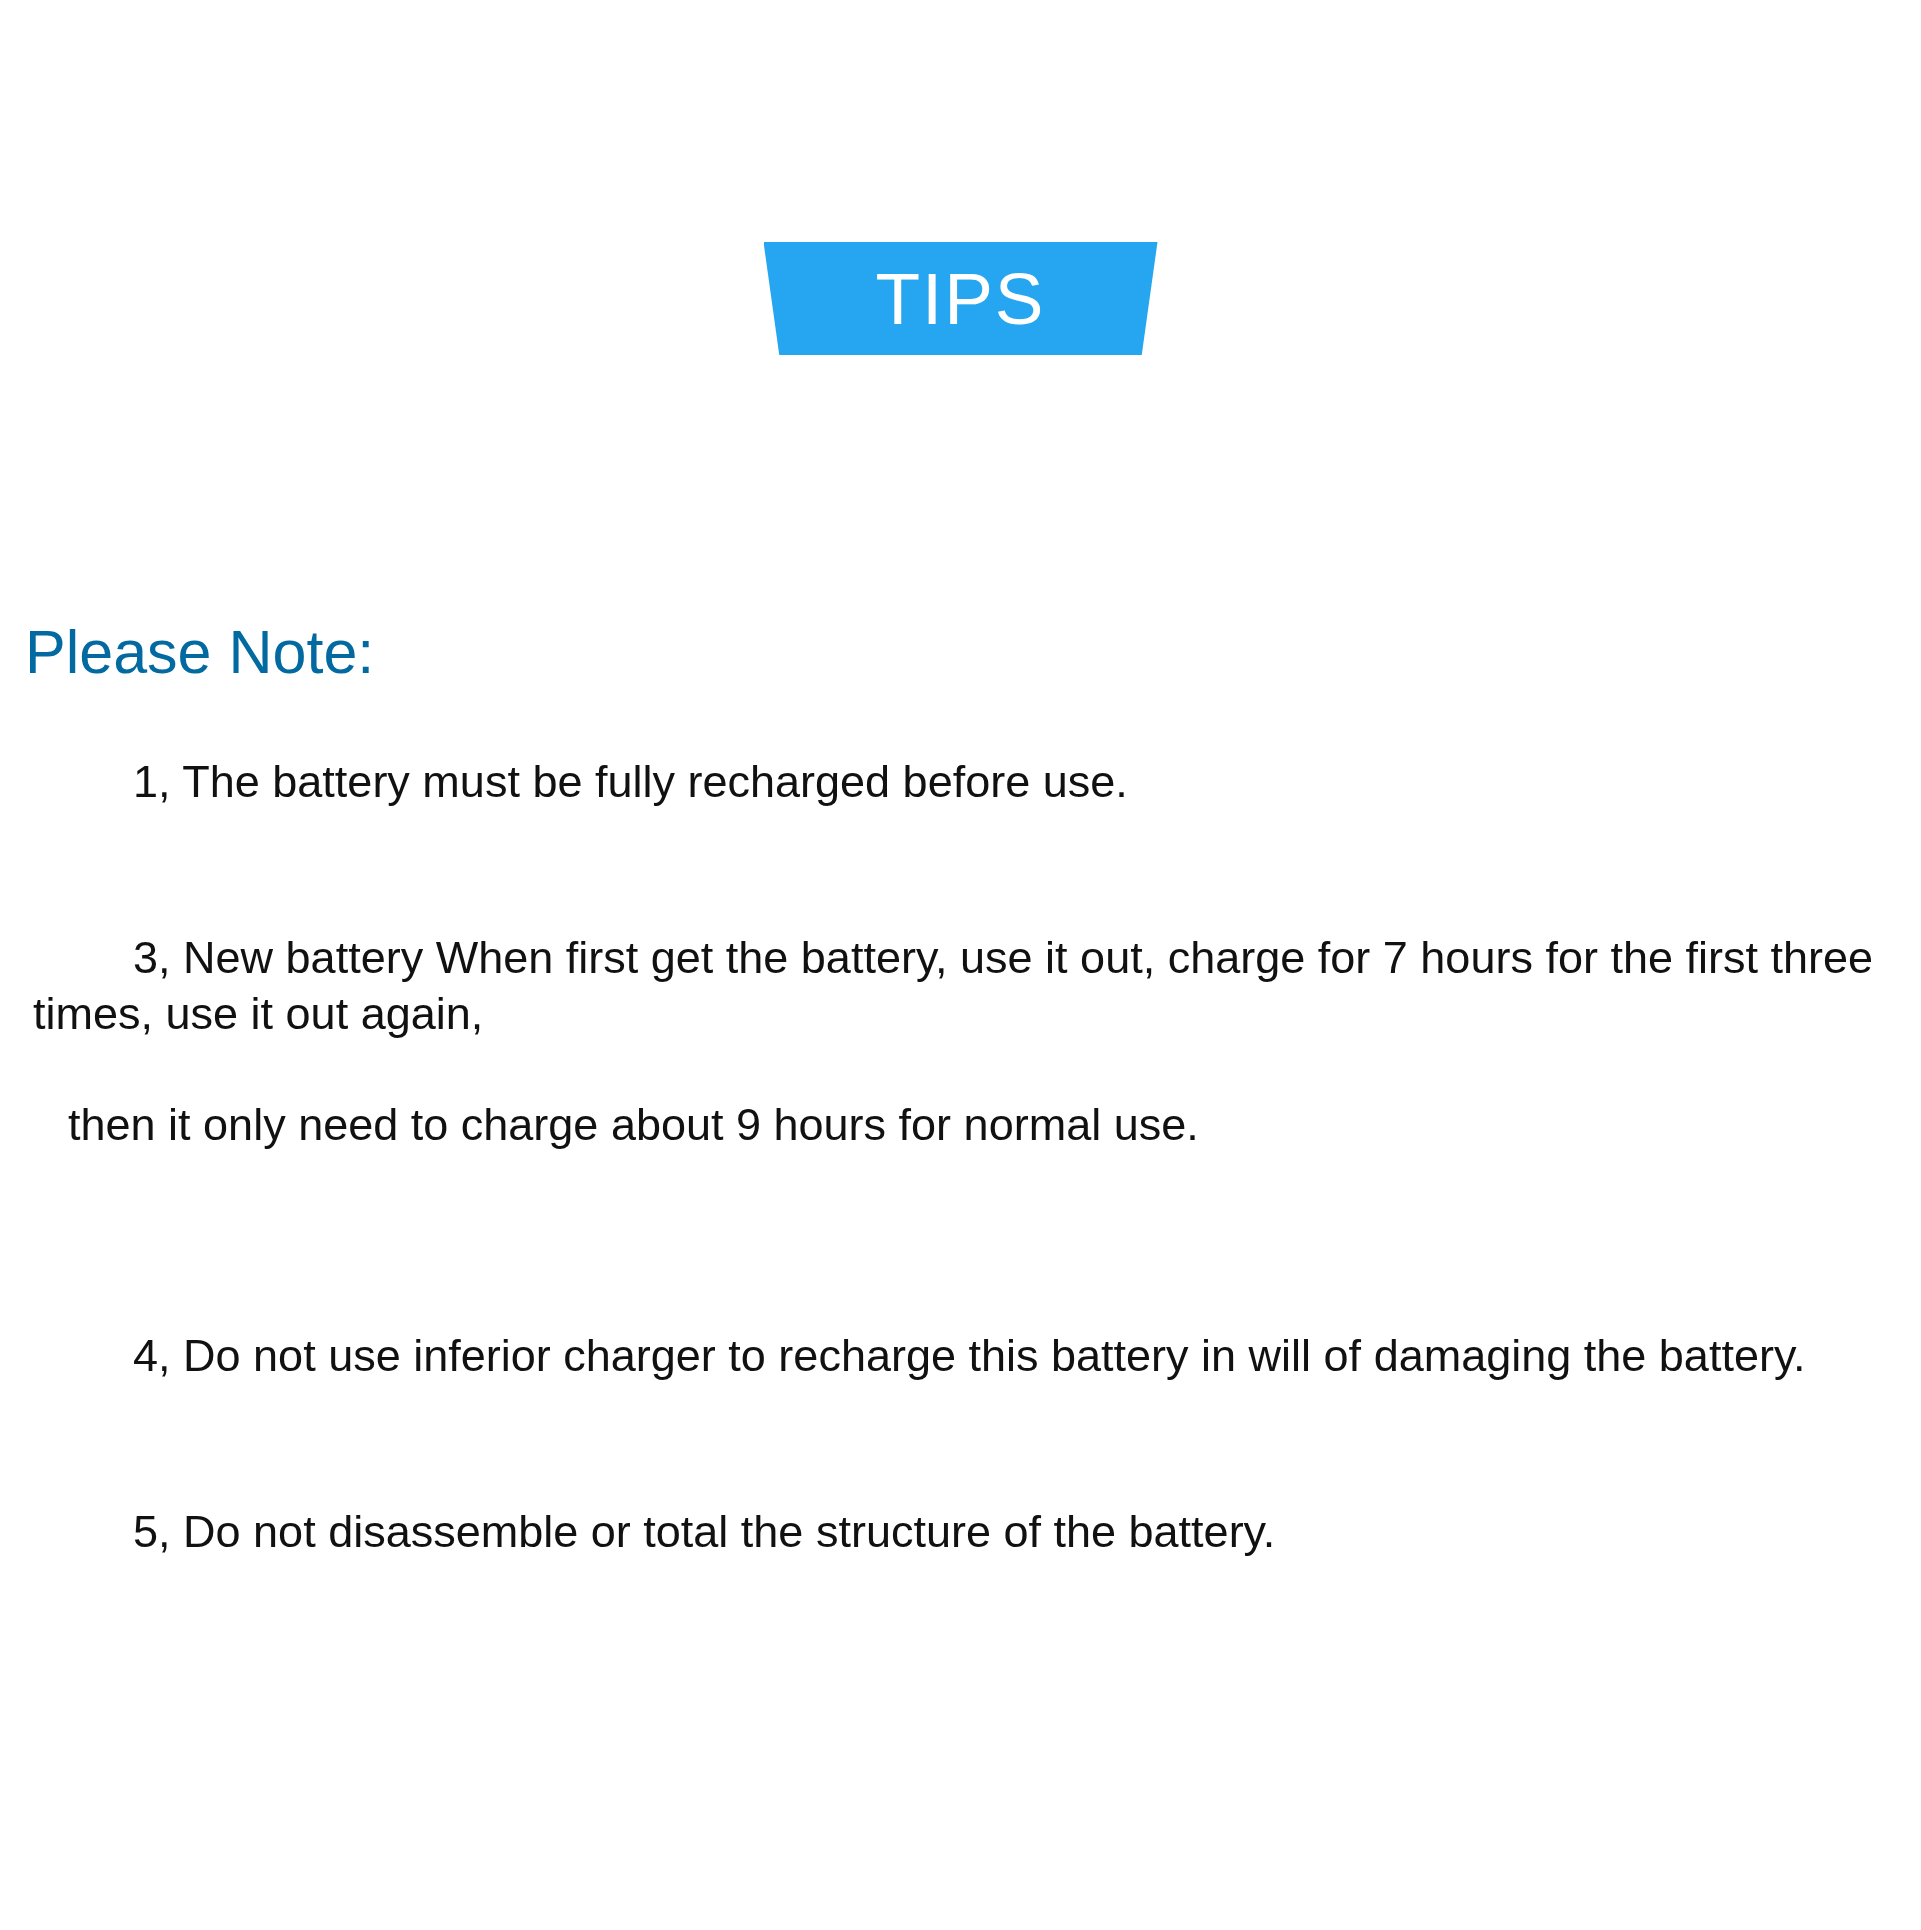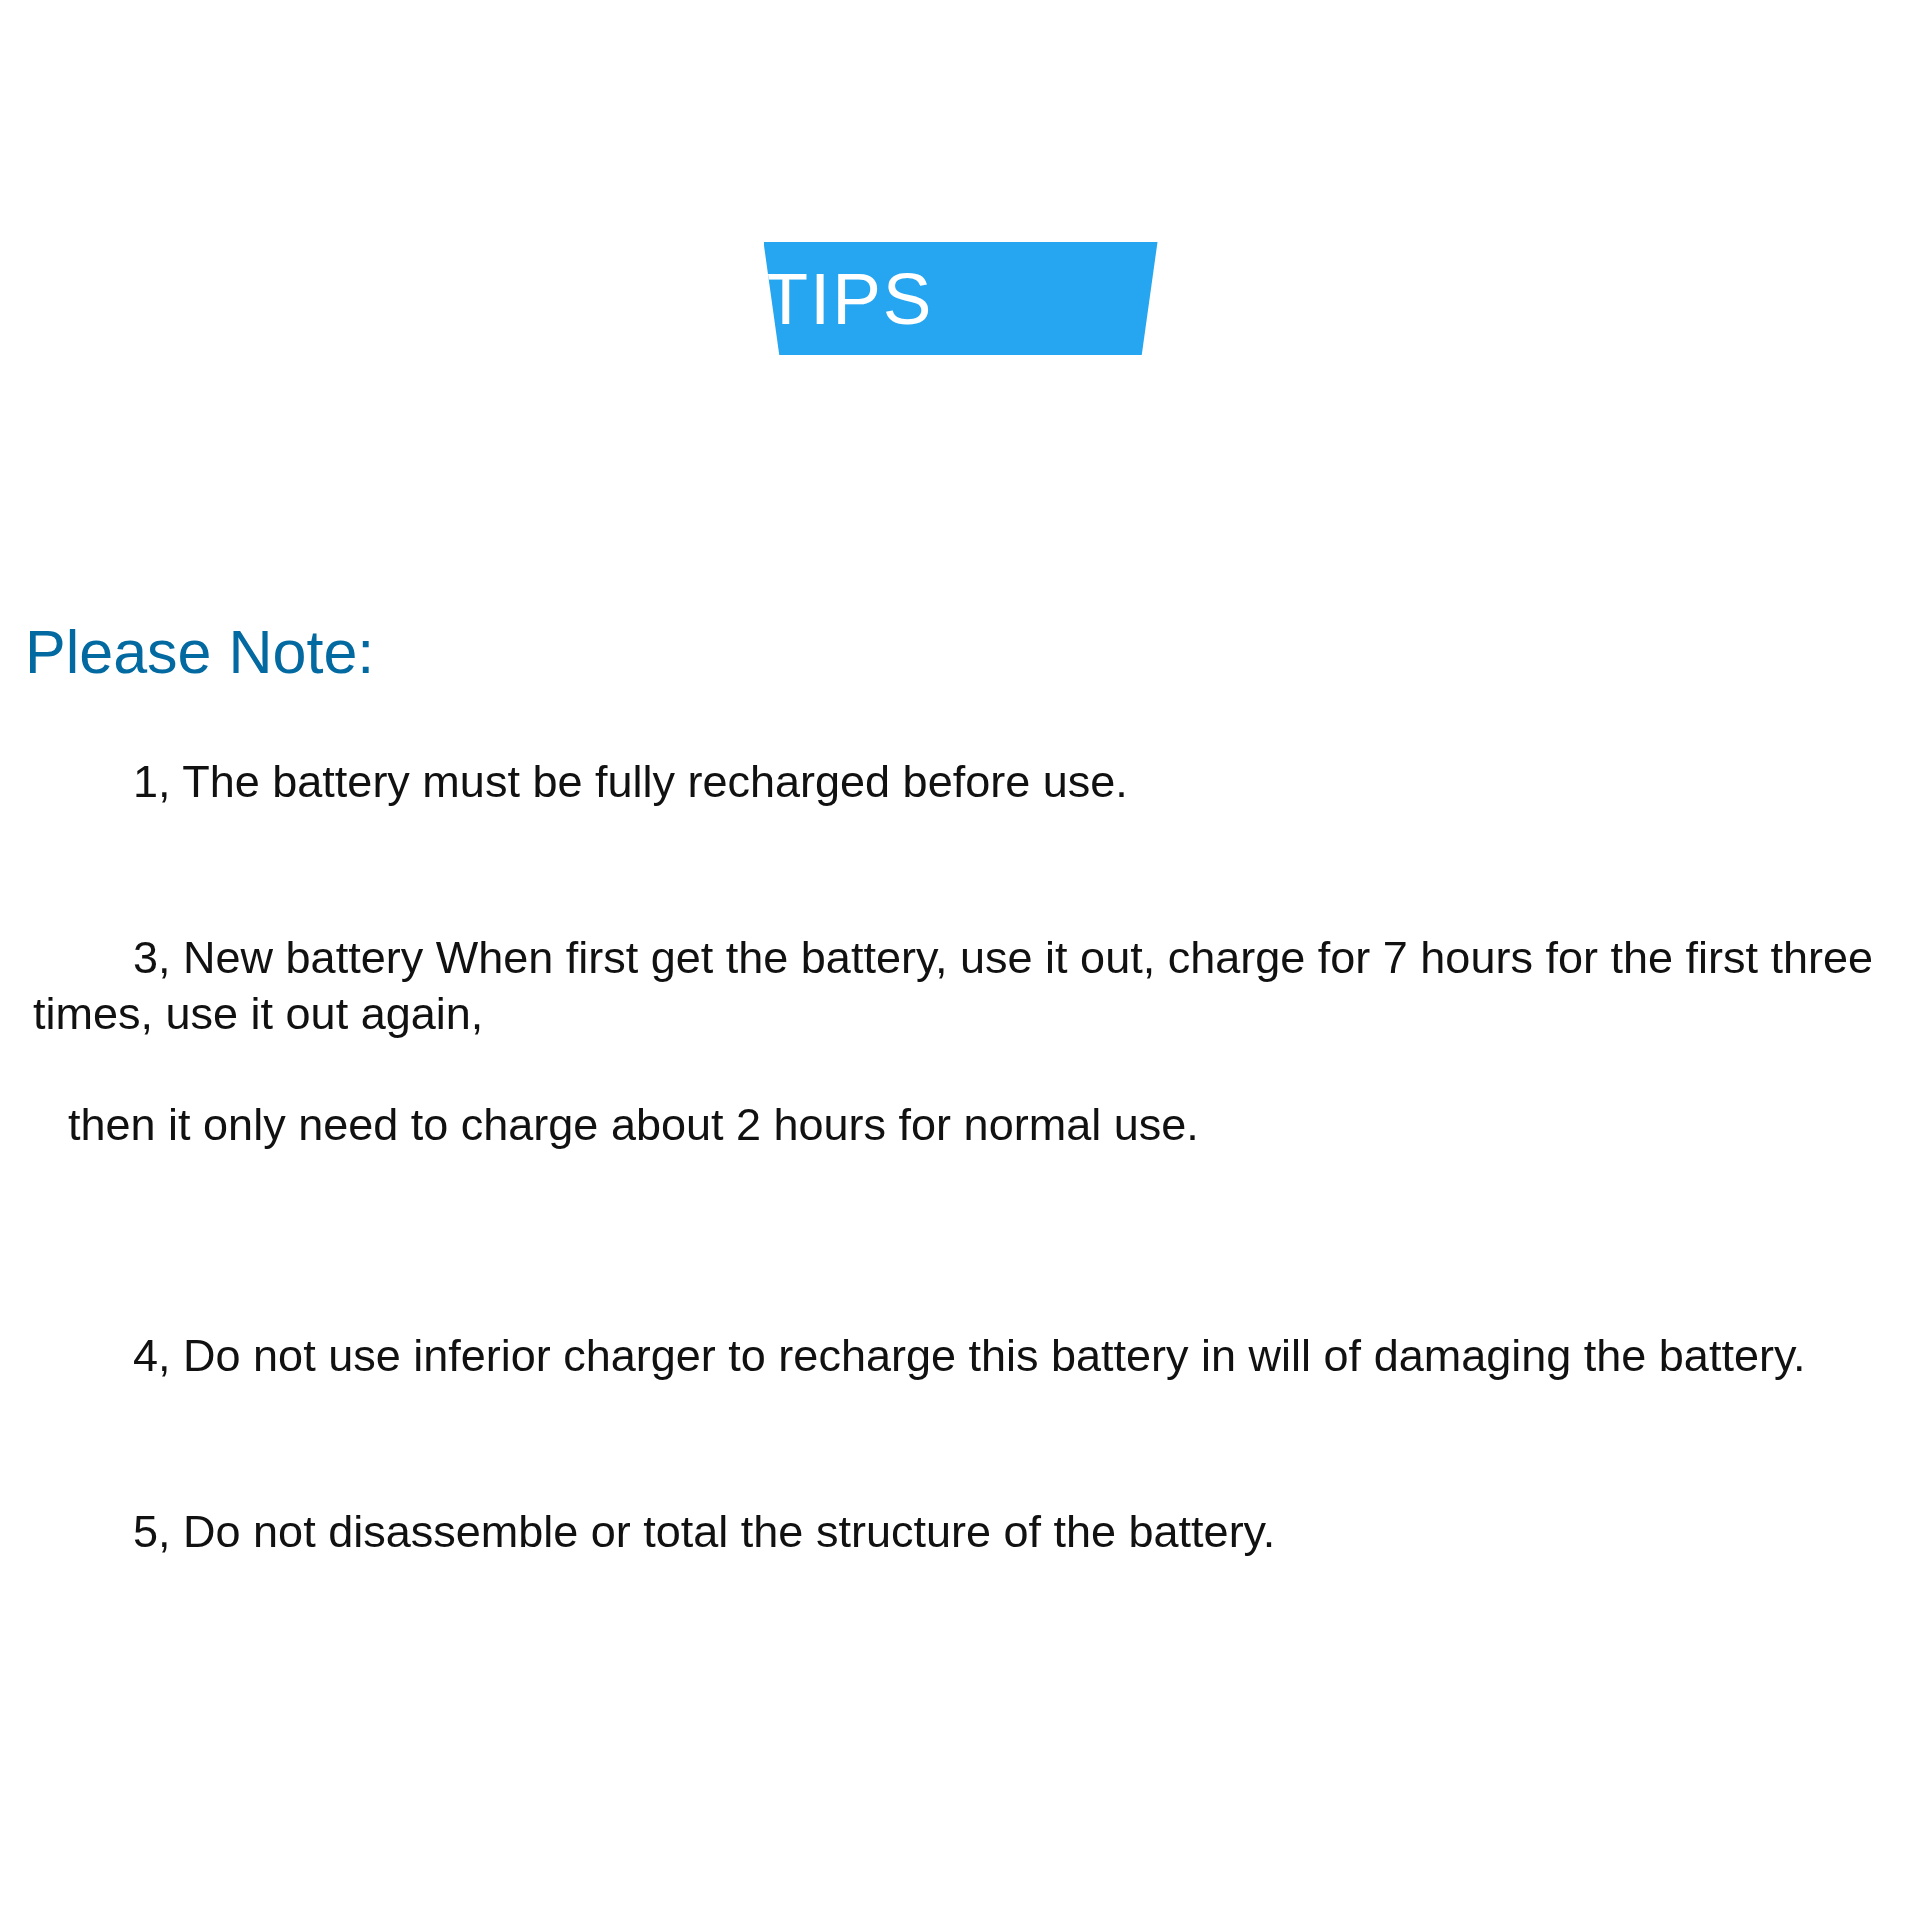--- a/index.html
+++ b/index.html
@@ -31,20 +31,21 @@
     width: 1921px;
     display: flex;
     justify-content: center;
   }
   .banner {
     width: 394px;
     height: 113px;
     background: var(--accent, #26A6F0);
     display: flex;
     align-items: center;
+    justify-content: center;
     
     clip-path: polygon(0% 0%, 100% 0%, 96% 100%, 4% 100%);
   }
   .banner-title {
     color: #ffffff;
     font-size: 73px;
     line-height: 1;
     letter-spacing: 1.9px;
     font-weight: 400;
     font-family: "Liberation Sans", sans-serif;
@@ -99,21 +100,21 @@
 
     <ul class="note-list">
 
       <li class="note-item">
         <span>1, The battery must be fully recharged before use.</span>
       </li>
 
 
       <li class="note-item">
         <span>3, New battery When first get the battery, use it out, charge for 7 hours for the first three times, use it out again,</span>
-        <span class="cont">then it only need to charge about 2 hours for normal use.</span>
+        <span class="cont">then it only need to charge about 9 hours for normal use.</span>
       </li>
 
       <li class="note-item">
         <span>4, Do not use inferior charger to recharge this battery in will of damaging the battery.</span>
       </li>
 
       <li class="note-item">
         <span>5, Do not disassemble or total the structure of the battery.</span>
       </li>
 

